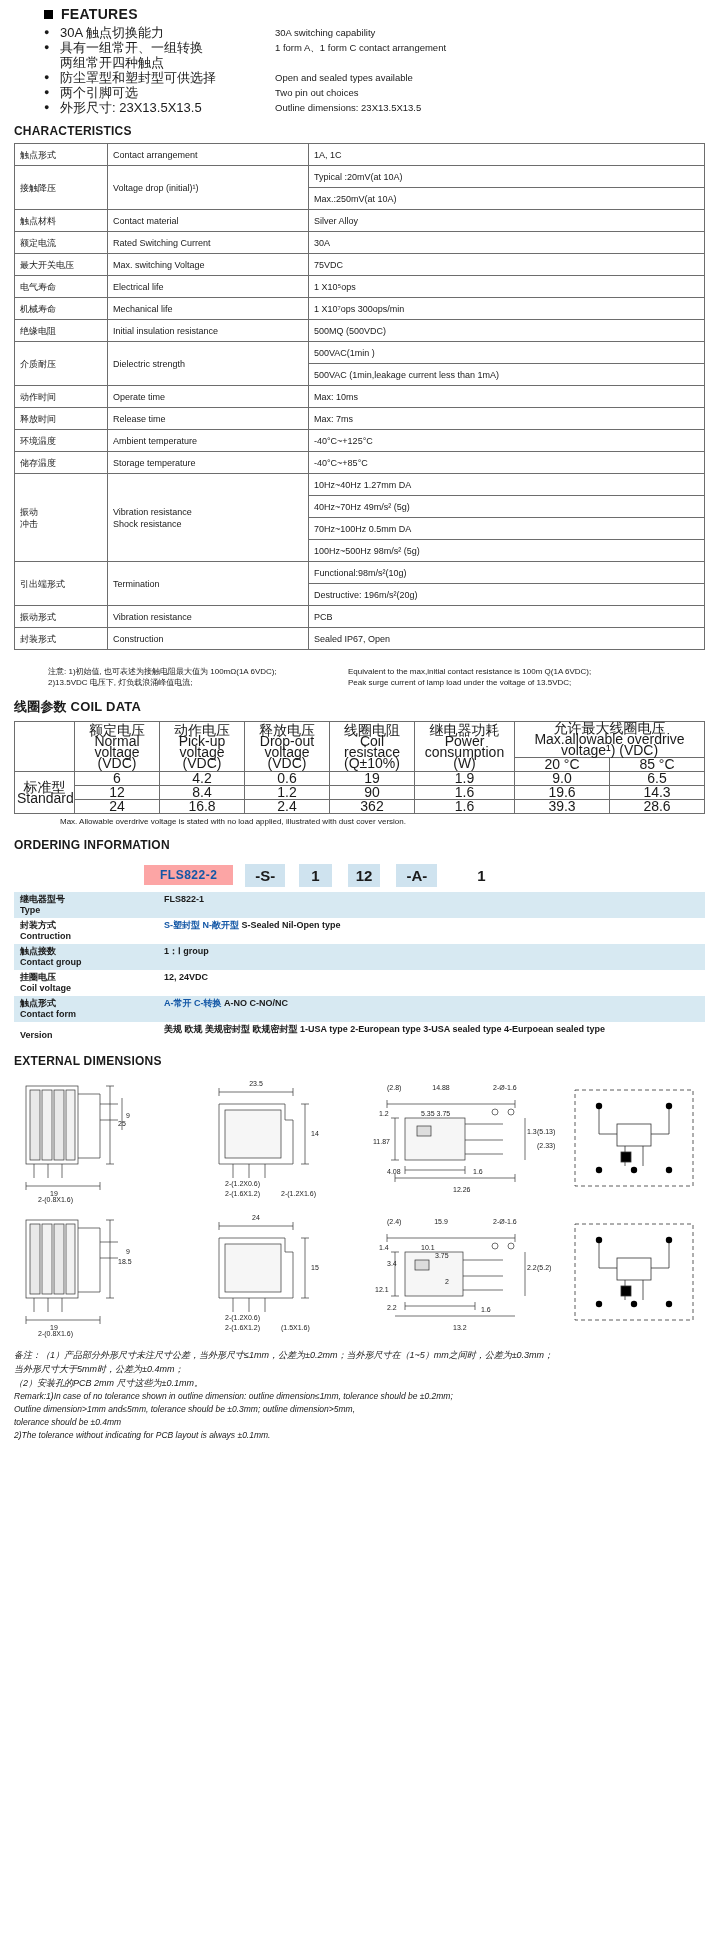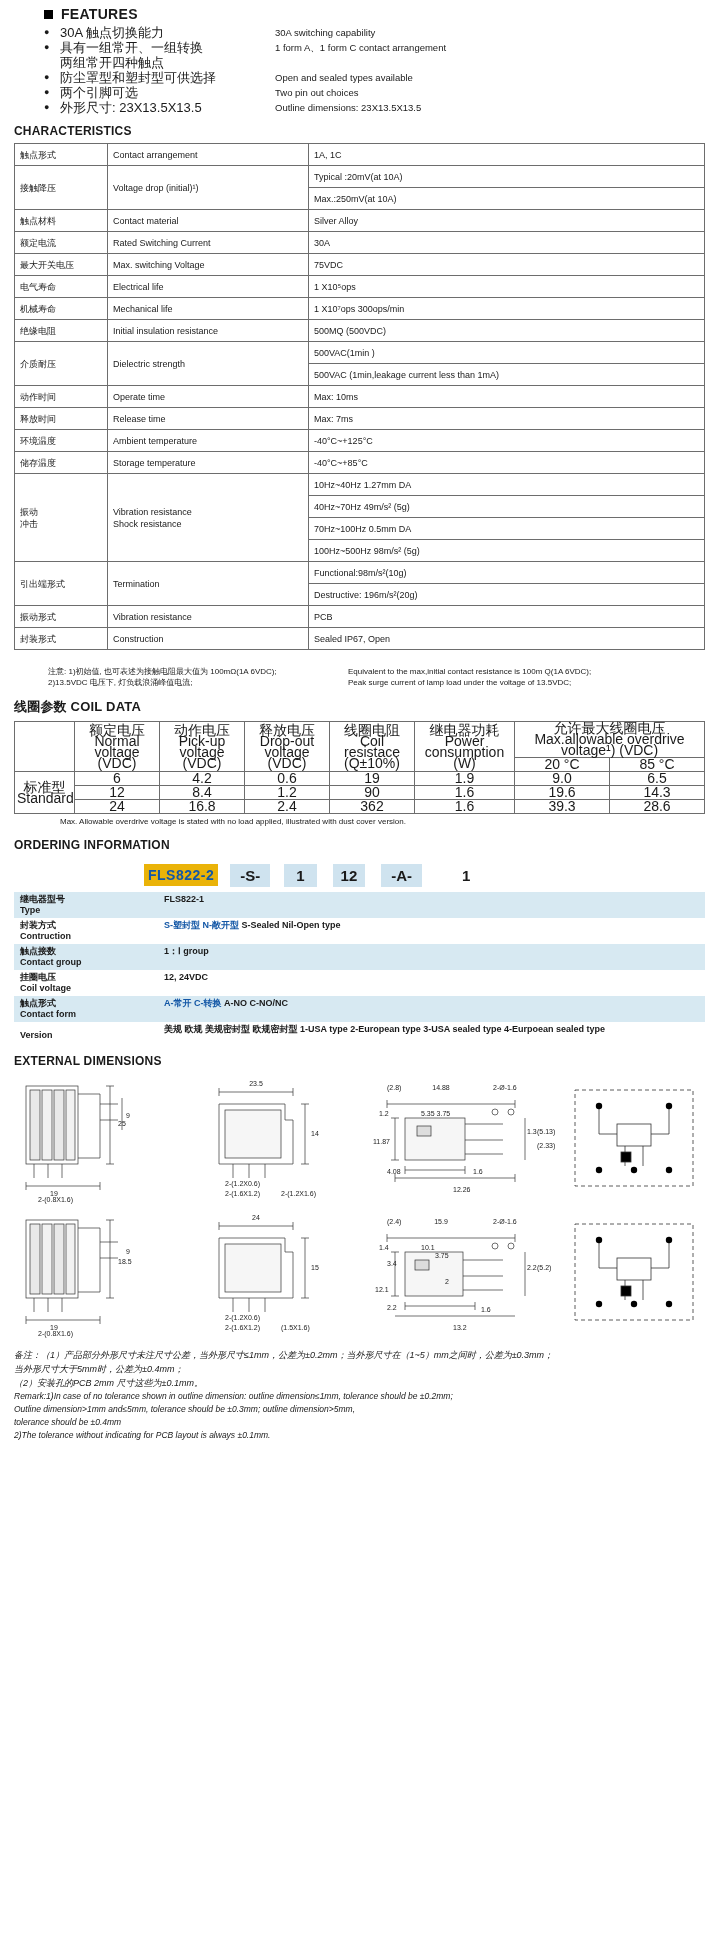--- a/index.html
+++ b/index.html
@@ -35,21 +35,21 @@
   .note .l{display:flex;}
   .note .l .a{width:300px;}
   
   table.coil{border-collapse:collapse;width:691px;margin:0 14px;table-layout:fixed;}
   table.coil td{border:1px solid #6d6d6d;text-align:center;font-size:14px;line-height:11px;padding:1px 2px;}
   table.coil td.hd{height:40px;}
   .coilnote{margin:3px 0 12px 60px;font-size:8px;}
   
   .ord-wrap{position:relative;margin:6px 14px 0 14px;width:691px;}
   .ord-top{display:flex;align-items:center;height:34px;margin-left:130px;}
-  .ord-type{background:#eab308;color:#119;font-size:14px;font-weight:bold;padding:3px 4px;letter-spacing:.5px;}
+  .ord-type{background:#fca5a5;color:#119;font-size:12px;font-weight:bold;padding:3px 16px;letter-spacing:.5px;}
   .ord-s{background:#cfe3ef;font-size:15px;font-weight:bold;padding:3px 10px;margin-left:12px;}
   .ord-1{background:#cfe3ef;font-size:15px;font-weight:bold;padding:3px 12px;margin-left:14px;}
   .ord-12{background:#cfe3ef;font-size:15px;font-weight:bold;padding:3px 8px;margin-left:16px;}
   .ord-a{background:#cfe3ef;font-size:15px;font-weight:bold;padding:3px 10px;margin-left:16px;}
   .ord-v{font-size:15px;font-weight:bold;padding:3px 10px;margin-left:30px;}
   .ord-row{display:flex;align-items:stretch;min-height:22px;font-weight:bold;}
   .ord-lbl{width:130px;font-size:9px;line-height:11px;padding:2px 0 2px 6px;box-sizing:border-box;}
   .ord-lbl .cnl{display:block;font-size:9px;}
   .ord-val{flex:1;font-size:9px;line-height:11px;padding:2px 0 2px 20px;box-sizing:border-box;}
   .shade{background:#d7e9f2;}

